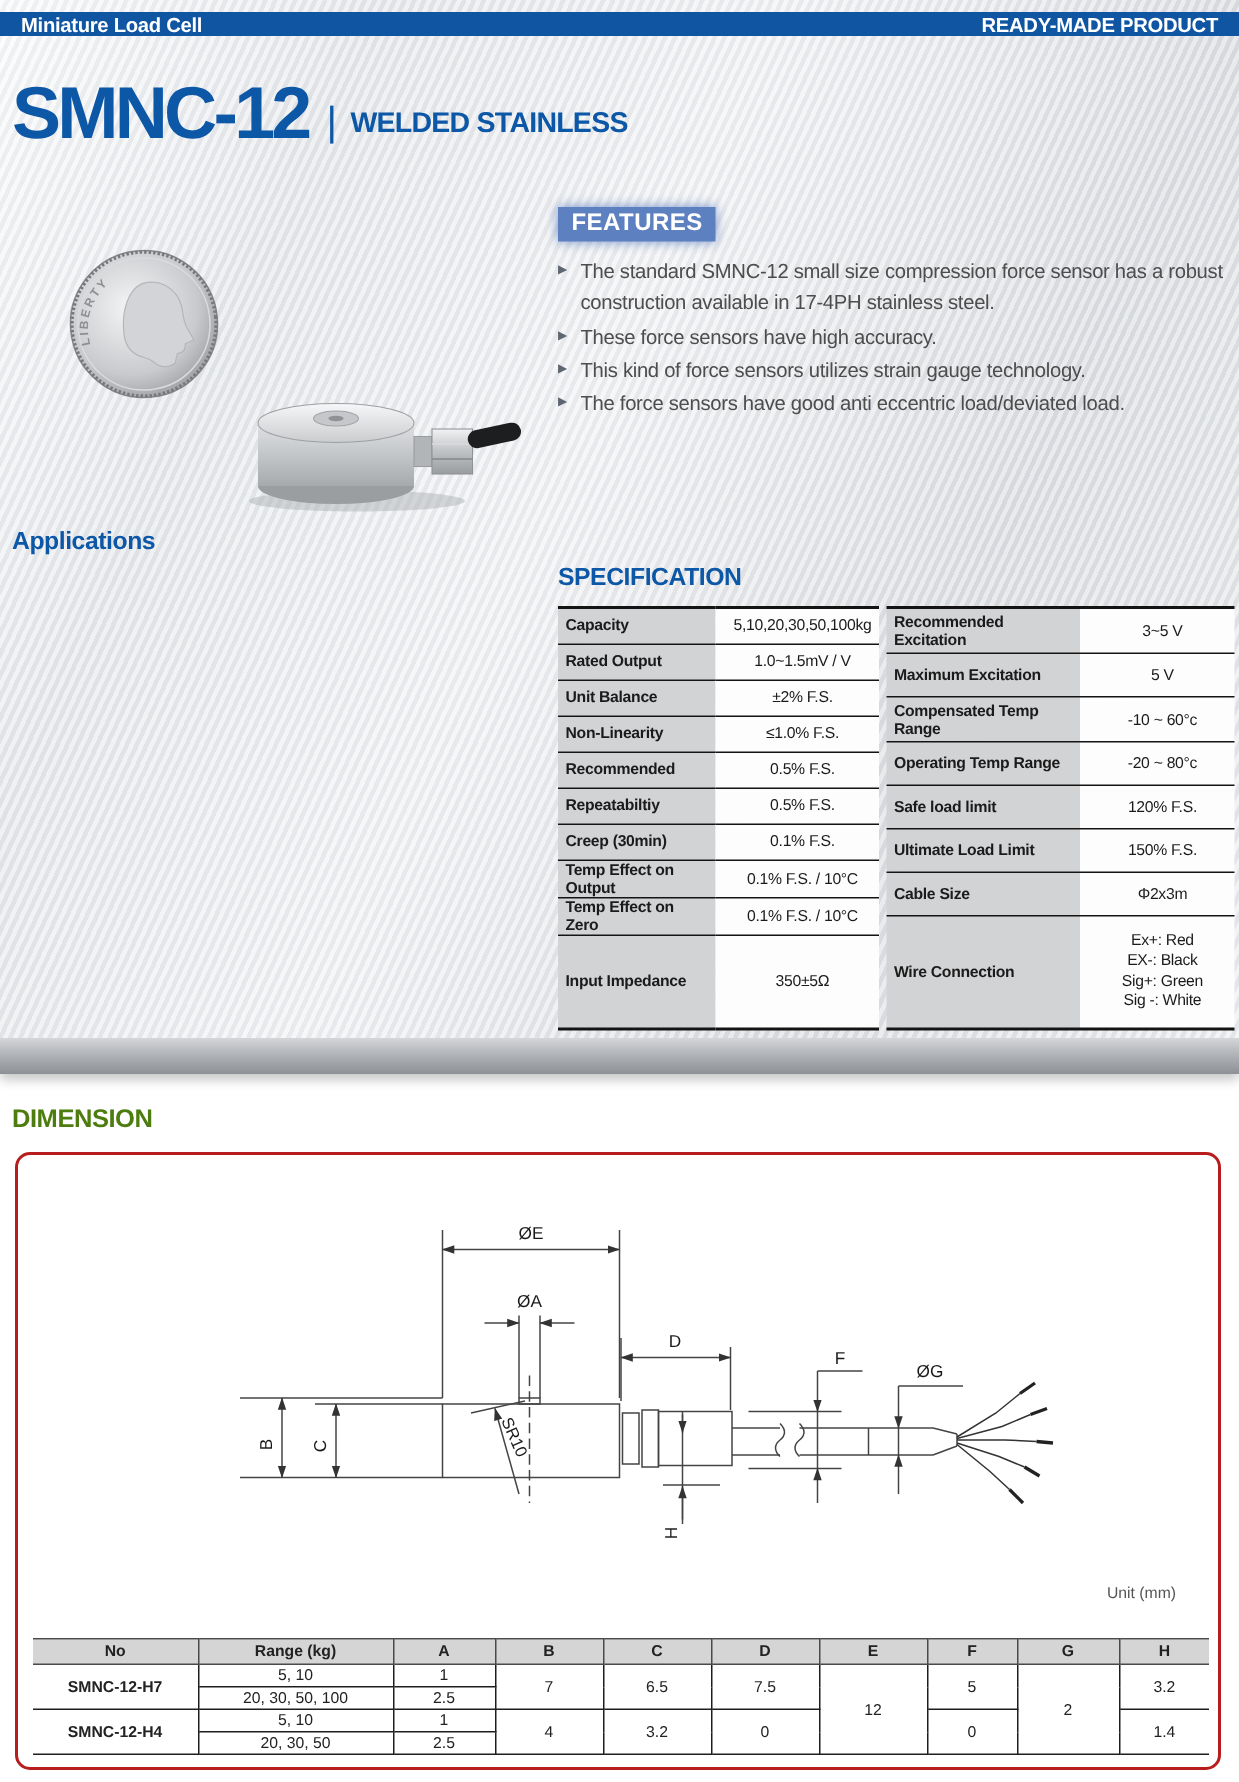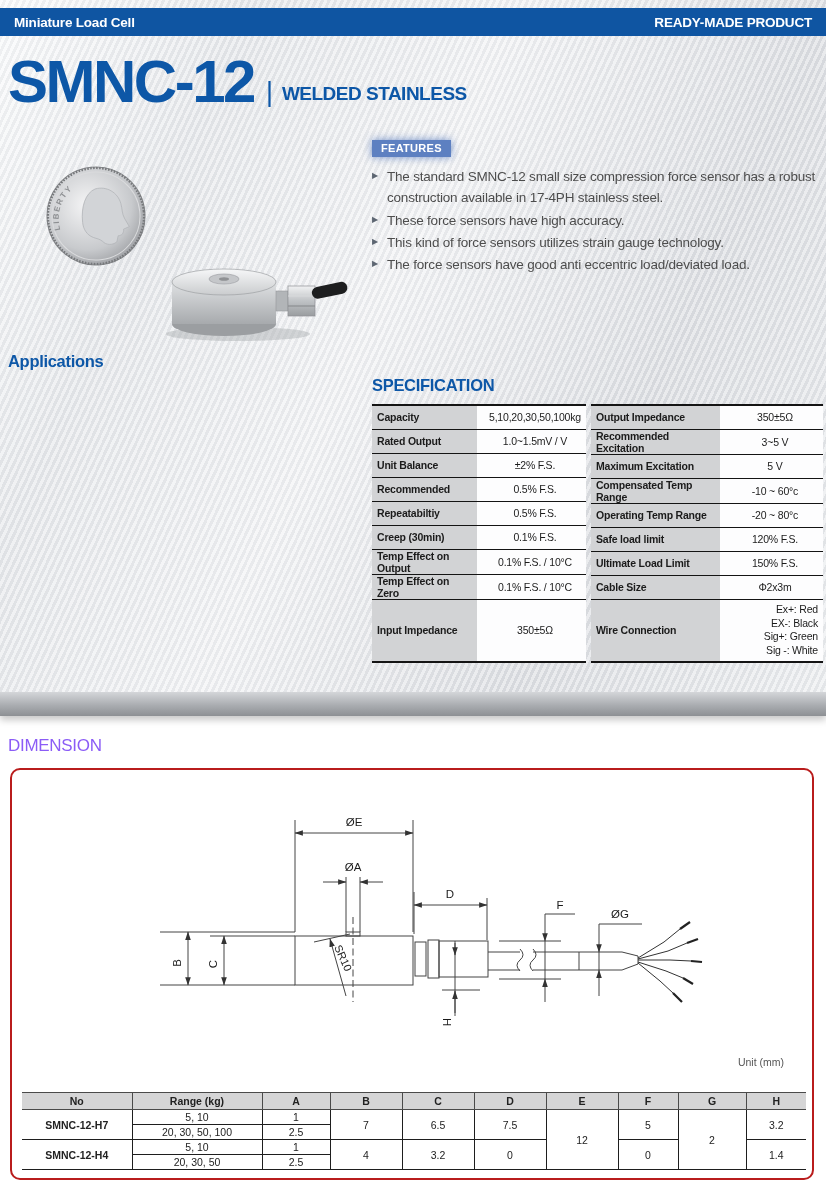--- a/index.html
+++ b/index.html
@@ -8,38 +8,38 @@
 
   
   .hero{position:absolute;left:0;top:0;width:826px;height:716px;
         background:
           repeating-linear-gradient(115deg, rgba(255,255,255,.35) 0 3px, rgba(150,155,162,.10) 3px 6px),
           linear-gradient(115deg,#fafbfc 0%,#e7e9ec 22%,#f2f3f5 45%,#dddfe3 72%,#edeff1 100%);
         box-shadow:0 4px 7px rgba(0,0,0,.22);}
   .hero-band{position:absolute;left:0;bottom:0;width:100%;height:24px;
         background:linear-gradient(180deg,#d4d6d9 0%,#aaadb1 55%,#8d9094 100%);}
 
-  .topbar{position:absolute;left:0;top:8px;width:826px;height:28px;background:#0f55a2;
+  .topbar{position:absolute;left:0;top:8px;width:826px;height:16px;background:#0f55a2;
         box-sizing:border-box;display:flex;align-items:center;justify-content:space-between;
         padding:0 14px;color:#fff;font-size:13.5px;font-weight:bold;letter-spacing:-0.2px;}
 
   .title-row{position:absolute;left:8px;top:52px;display:flex;align-items:flex-end;color:#0d57a7;}
-  .model{font-size:60px;font-weight:bold;letter-spacing:-2.5px;line-height:1;}
+  .model{font-size:49px;font-weight:bold;letter-spacing:-2.5px;line-height:1;}
   .tdiv{font-size:27px;font-weight:300;margin:0 9px 4px 12px;color:#0d57a7;}
   .subtitle{font-size:19px;font-weight:bold;letter-spacing:-0.5px;margin-bottom:7px;}
 
   
   .photo{position:absolute;left:30px;top:160px;width:330px;height:190px;}
   .coin{position:absolute;left:14px;top:4px;transform:rotate(-6deg);}
   .cell{position:absolute;left:128px;top:86px;}
 
   
   .features{position:absolute;left:372px;top:138px;width:452px;}
   .features-badge{display:inline-block;background:#5d80c1;color:#fff;font-weight:bold;
-        font-size:11px;padding:2px 9px 3px;letter-spacing:.3px;
+        font-size:16px;padding:2px 9px 3px;letter-spacing:.3px;
         box-shadow:0 0 8px rgba(93,128,193,.85);}
   .features ul{list-style:none;margin:9px 0 0;padding:0;}
   .features li{position:relative;padding-left:15px;font-size:13.5px;color:#4d4d4d;
         line-height:1.58;margin-bottom:1px;letter-spacing:-0.2px;}
   .features li .tri{position:absolute;left:0;top:4px;font-size:8px;color:#5d6672;}
 
   
   .apps{position:absolute;left:8px;top:352px;width:358px;}
   .apps h3{margin:0;color:#0d57a7;font-size:16.5px;letter-spacing:-0.3px;}
   .apps p{margin:5px 0 0;font-size:13px;color:#7b7b7b;line-height:1.62;letter-spacing:-0.2px;}
@@ -49,25 +49,25 @@
   .spec h3{margin:0 0 9px;color:#0d57a7;font-size:16.5px;letter-spacing:-0.3px;}
   .spec-tables{display:flex;gap:5px;}
   table.spec-t{border-collapse:collapse;table-layout:fixed;border-bottom:2px solid #141414;}
   .spec-t tr{height:24px;}
   .spec-t tr.tall{height:63px;}
   .spec-t td{border-top:1.5px solid #141414;font-size:10.5px;color:#1b1b1b;padding:0 5px;
         letter-spacing:-0.2px;}
   .spec-t tr:first-child td{border-top:2px solid #141414;}
   .spec-t td.lbl{background:#d2d3d5;font-weight:bold;}
   .spec-t td.val{background:#fdfdfe;text-align:center;padding-left:12px;}
-  .wire-lines div{line-height:1.3;font-size:10.5px;text-align:right;}
-
-  
-  .dim-head{position:absolute;left:8px;top:736px;margin:0;color:#8b5cf6;
-        font-size:17px;letter-spacing:-0.3px;font-weight:normal;}
+  .wire-lines div{line-height:1.3;font-size:10.5px;text-align:center;}
+
+  
+  .dim-head{position:absolute;left:8px;top:736px;margin:0;color:#4d7c0f;
+        font-size:17px;letter-spacing:-0.3px;font-weight:bold;}
   .dim-box{position:absolute;left:10px;top:768px;width:804px;height:412px;background:#fff;
         border:2px solid #b91c1c;border-radius:10px;box-sizing:border-box;}
   .dim-svg{position:absolute;left:0;top:0;}
   .unit{position:absolute;right:28px;top:286px;font-size:10.5px;color:#555;}
 
   .dim-table-wrap{position:absolute;left:10px;top:322px;width:784px;}
   table.dim-t{border-collapse:collapse;width:100%;table-layout:fixed;}
   .dim-t th{background:#d5d5d6;font-size:10.5px;font-weight:bold;color:#222;height:16px;
         border:1px solid #4a4a4a;padding:0;}
   .dim-t td{border:1px solid #1e1e1e;font-size:10.5px;color:#222;height:14px;
@@ -183,20 +183,24 @@
               </tr>
           <tr>
                 <td class="lbl">Rated Output</td>
                 <td class="val">1.0~1.5mV / V</td>
               </tr>
           <tr>
                 <td class="lbl">Unit Balance</td>
                 <td class="val">±2% F.S.</td>
               </tr>
           <tr>
+                <td class="lbl">Non-Linearity</td>
+                <td class="val">≤1.0% F.S.</td>
+              </tr>
+          <tr>
                 <td class="lbl">Recommended</td>
                 <td class="val">0.5% F.S.</td>
               </tr>
           <tr>
                 <td class="lbl">Repeatabiltiy</td>
                 <td class="val">0.5% F.S.</td>
               </tr>
           <tr>
                 <td class="lbl">Creep (30min)</td>
                 <td class="val">0.1% F.S.</td>
@@ -215,24 +219,20 @@
               </tr>
         </tbody>
           </table>
 
         <table class="spec-t">
           <colgroup>
               <col style="width:129px">
               <col style="width:103px">
             </colgroup>
           <tbody>
-              <tr>
-                <td class="lbl">Output Impedance</td>
-                <td class="val">350±5Ω</td>
-              </tr>
           <tr>
                 <td class="lbl">Recommended Excitation</td>
                 <td class="val">3~5 V</td>
               </tr>
           <tr>
                 <td class="lbl">Maximum Excitation</td>
                 <td class="val">5 V</td>
               </tr>
           <tr>
                 <td class="lbl">Compensated Temp Range</td>

